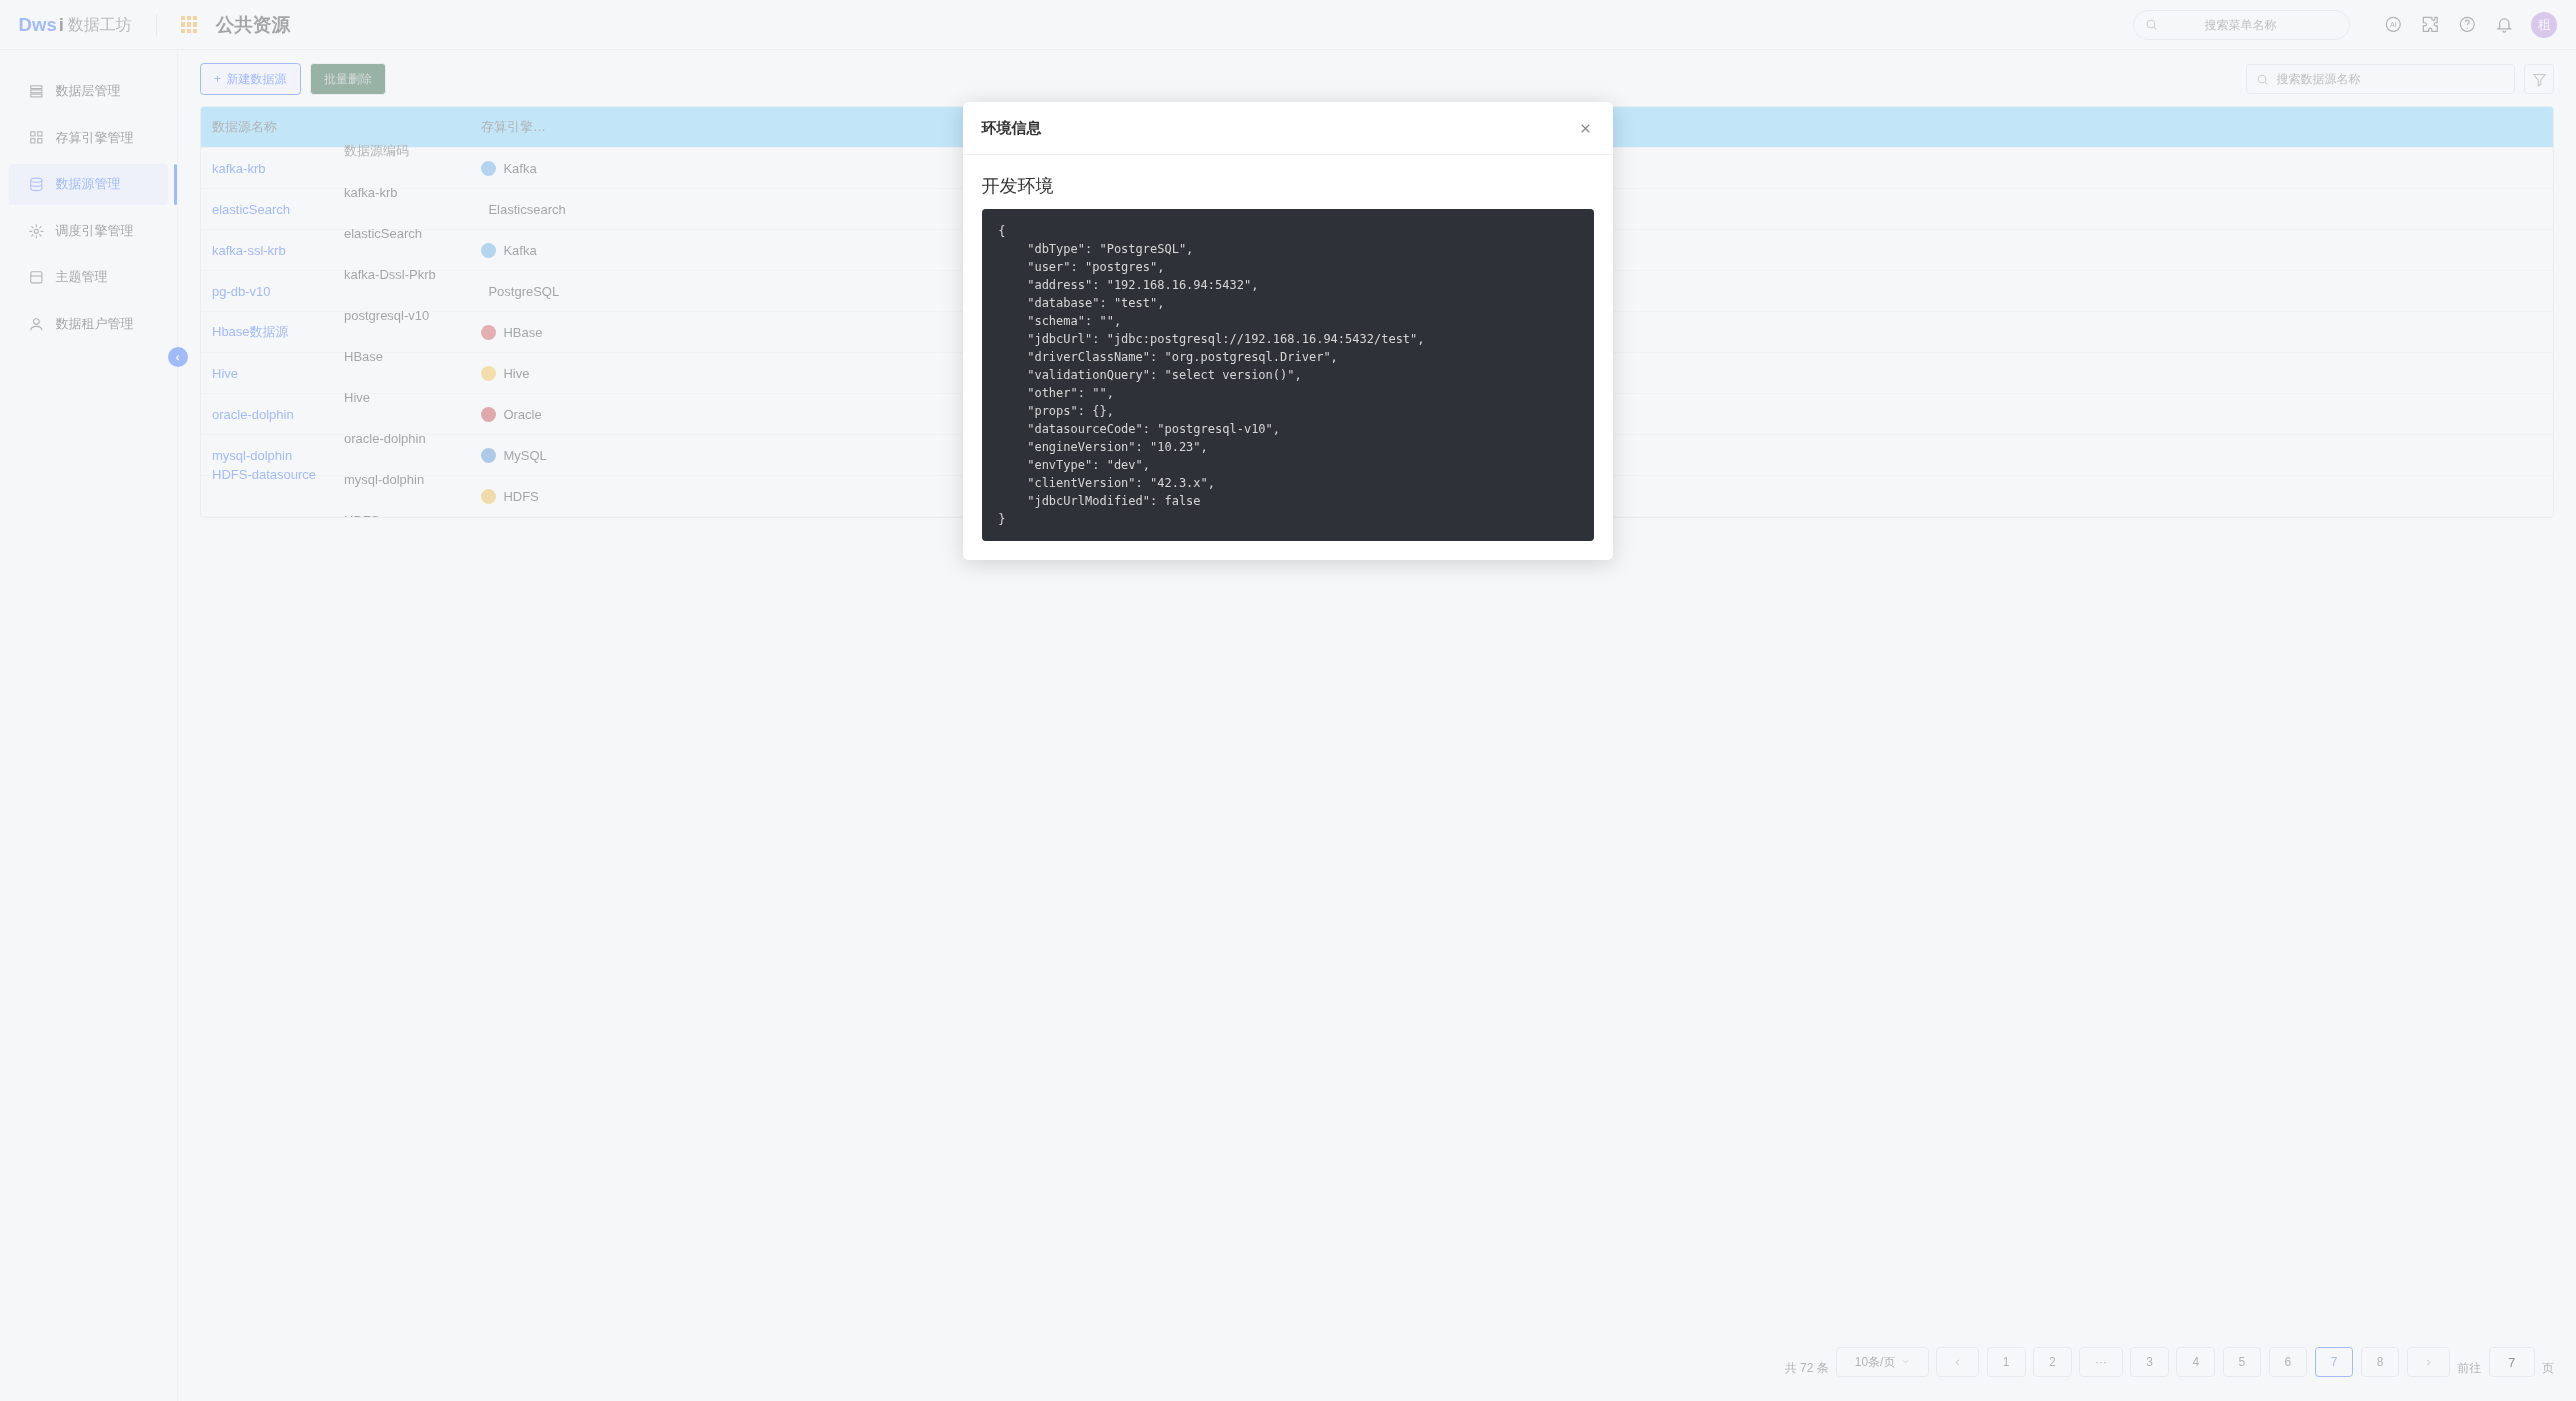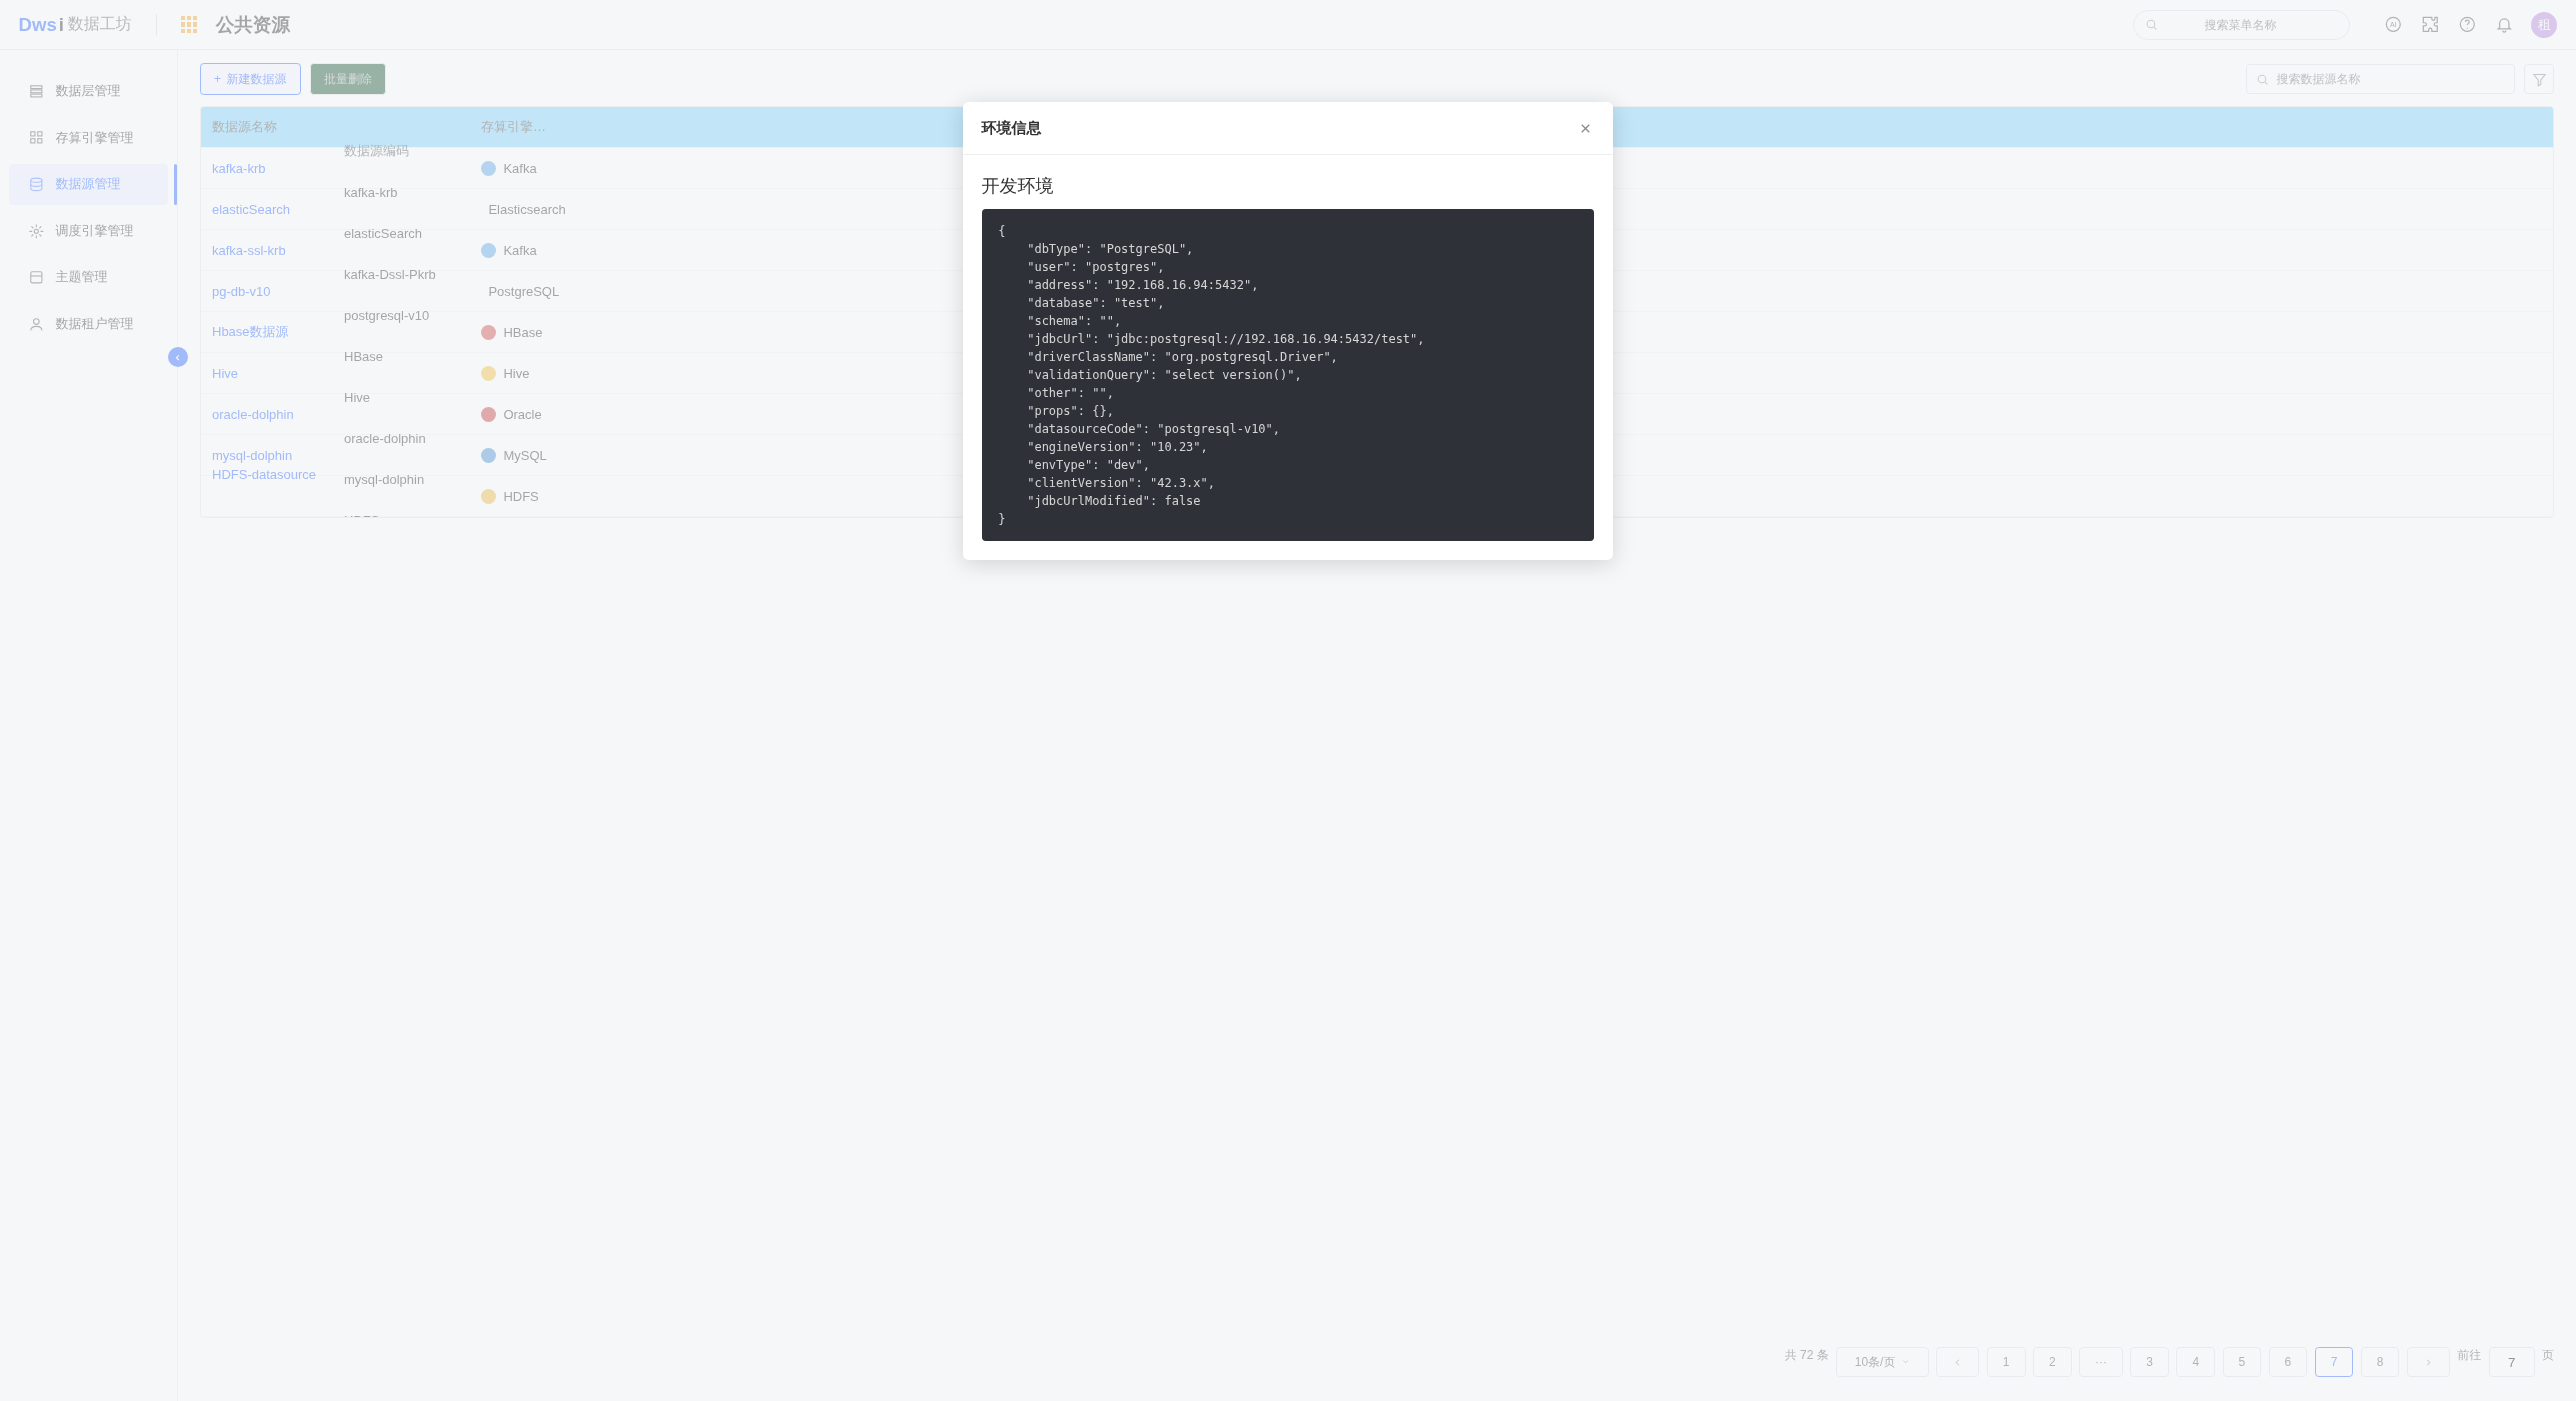--- a/index.html
+++ b/index.html
@@ -19,21 +19,21 @@
       height: 50px;
       display: flex;
       align-items: center;
       padding: 0 18.6px;
       border-bottom: 0.9px solid #e5e5e5;
       gap: 11px;
       background: #fff;
     }
     .logo {
       display: flex;
-      align-items: flex-start;
+      align-items: flex-end;
       font-weight: bold;
       font-size: 18.6px;
       color: #2b66ff;
       gap: 1.9px;
     }
     .logo .lp1 { color:#2b66ff; }
     .logo .lp2 { color:#333; }
     .logo-sub { font-size: 16px; color: #666; margin-left: 1.9px; font-weight: normal;}
     .logo-divider { width:0.9px; height:22px; background:#ddd; margin:0 13px; }
     .app-icon {
@@ -126,21 +126,21 @@
     .c-type { width:97px;}
     .c-rest { width:656px;}
     .c-actions { width:121px; font-size:12px;}
     .c-actions a { color:#2b66ff; margin-right:11px; cursor:pointer;}
     .link { color:#2b66ff; cursor:pointer;}
     .type-cell { display:flex; align-items:center; gap:7.4px;}
     .type-dot { width:15px; height:15px; border-radius:50%; display:inline-block; background:#777; }
 
     
     .pagination {
-      display:flex; align-items:flex-start; justify-content:flex-end;
+      display:flex; align-items:flex-end; justify-content:flex-end;
       gap:7.4px; margin-top:auto; padding:11px 0; font-size:12px; color:#555;
     }
     .pg-box {
       min-width:30px; height:30px; padding:0 15px;
       border:0.9px solid #dcdfe6; border-radius:3.7px;
       display:flex; align-items:center; justify-content:center;
       cursor:pointer; background:#fff;
     }
     .pg-box.active { border-color:#2b66ff; color:#2b66ff;}
     .pg-select { width:93px;}

